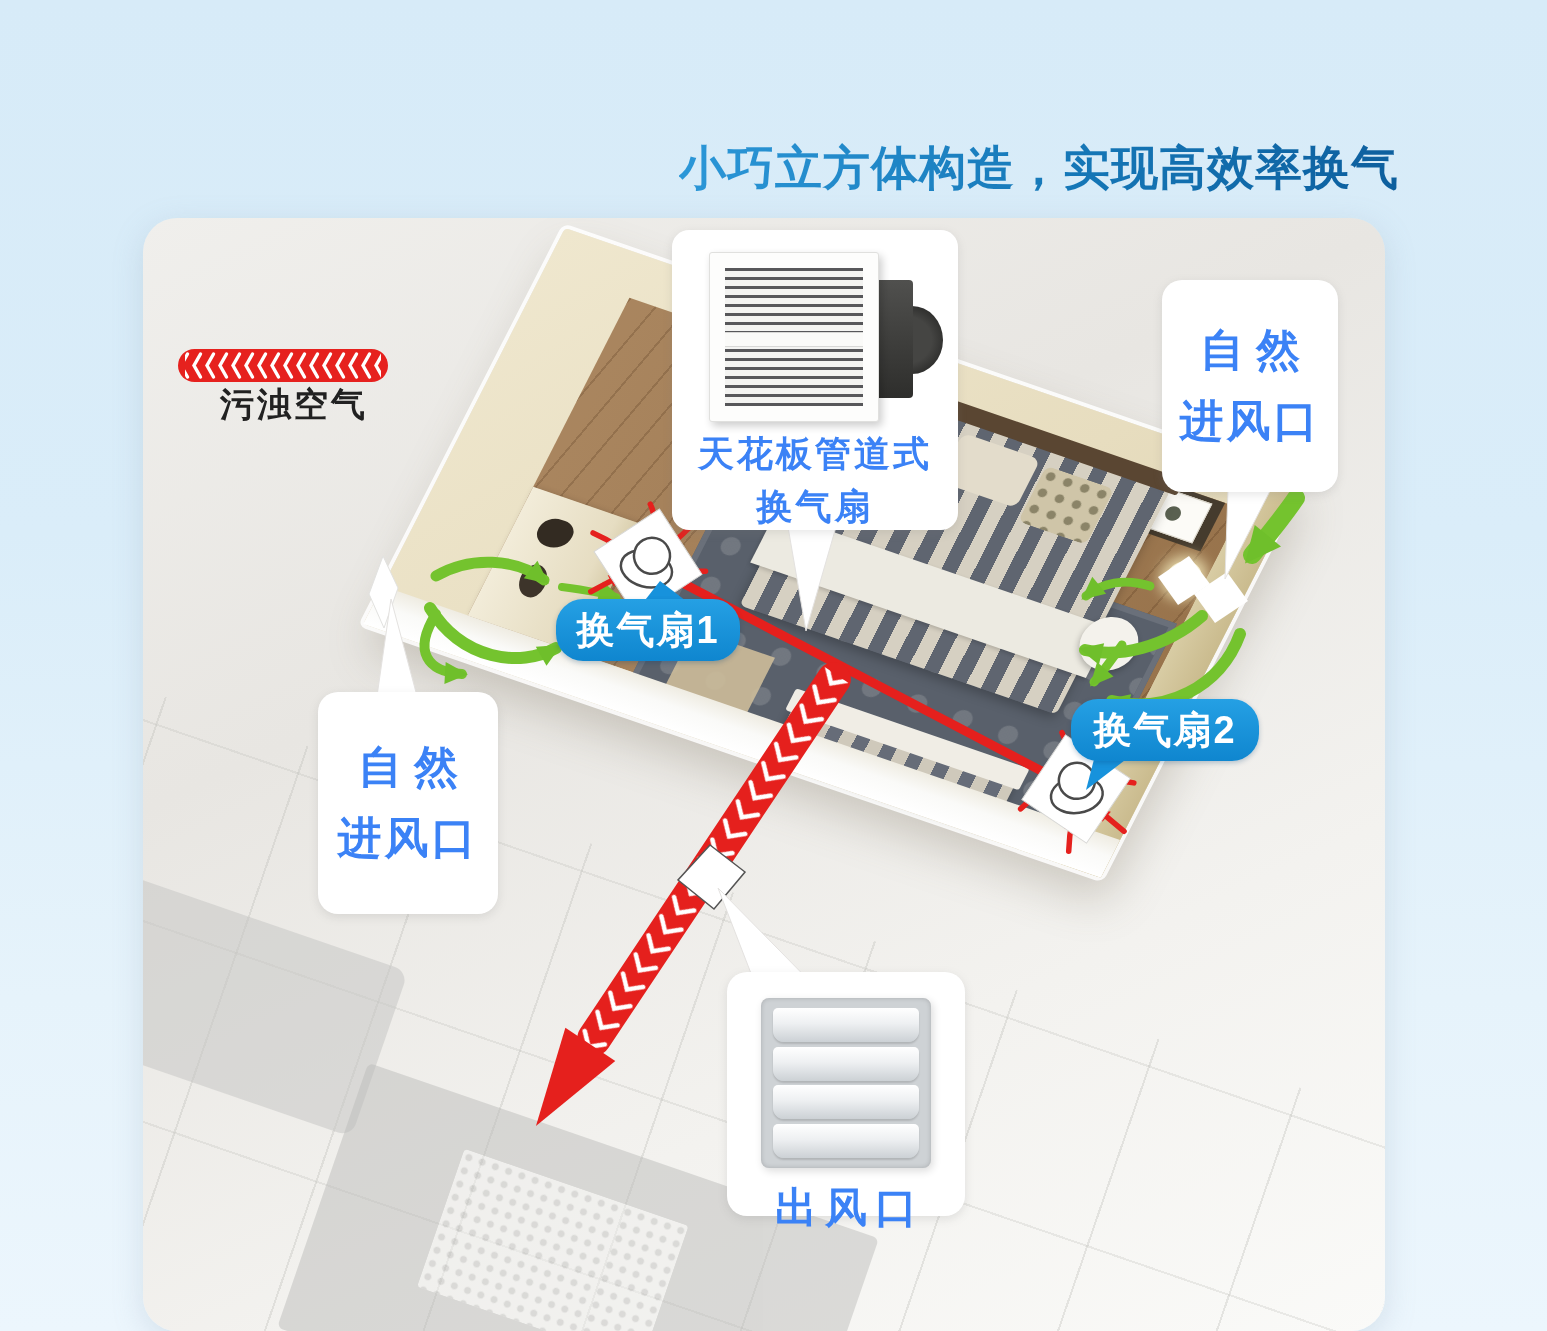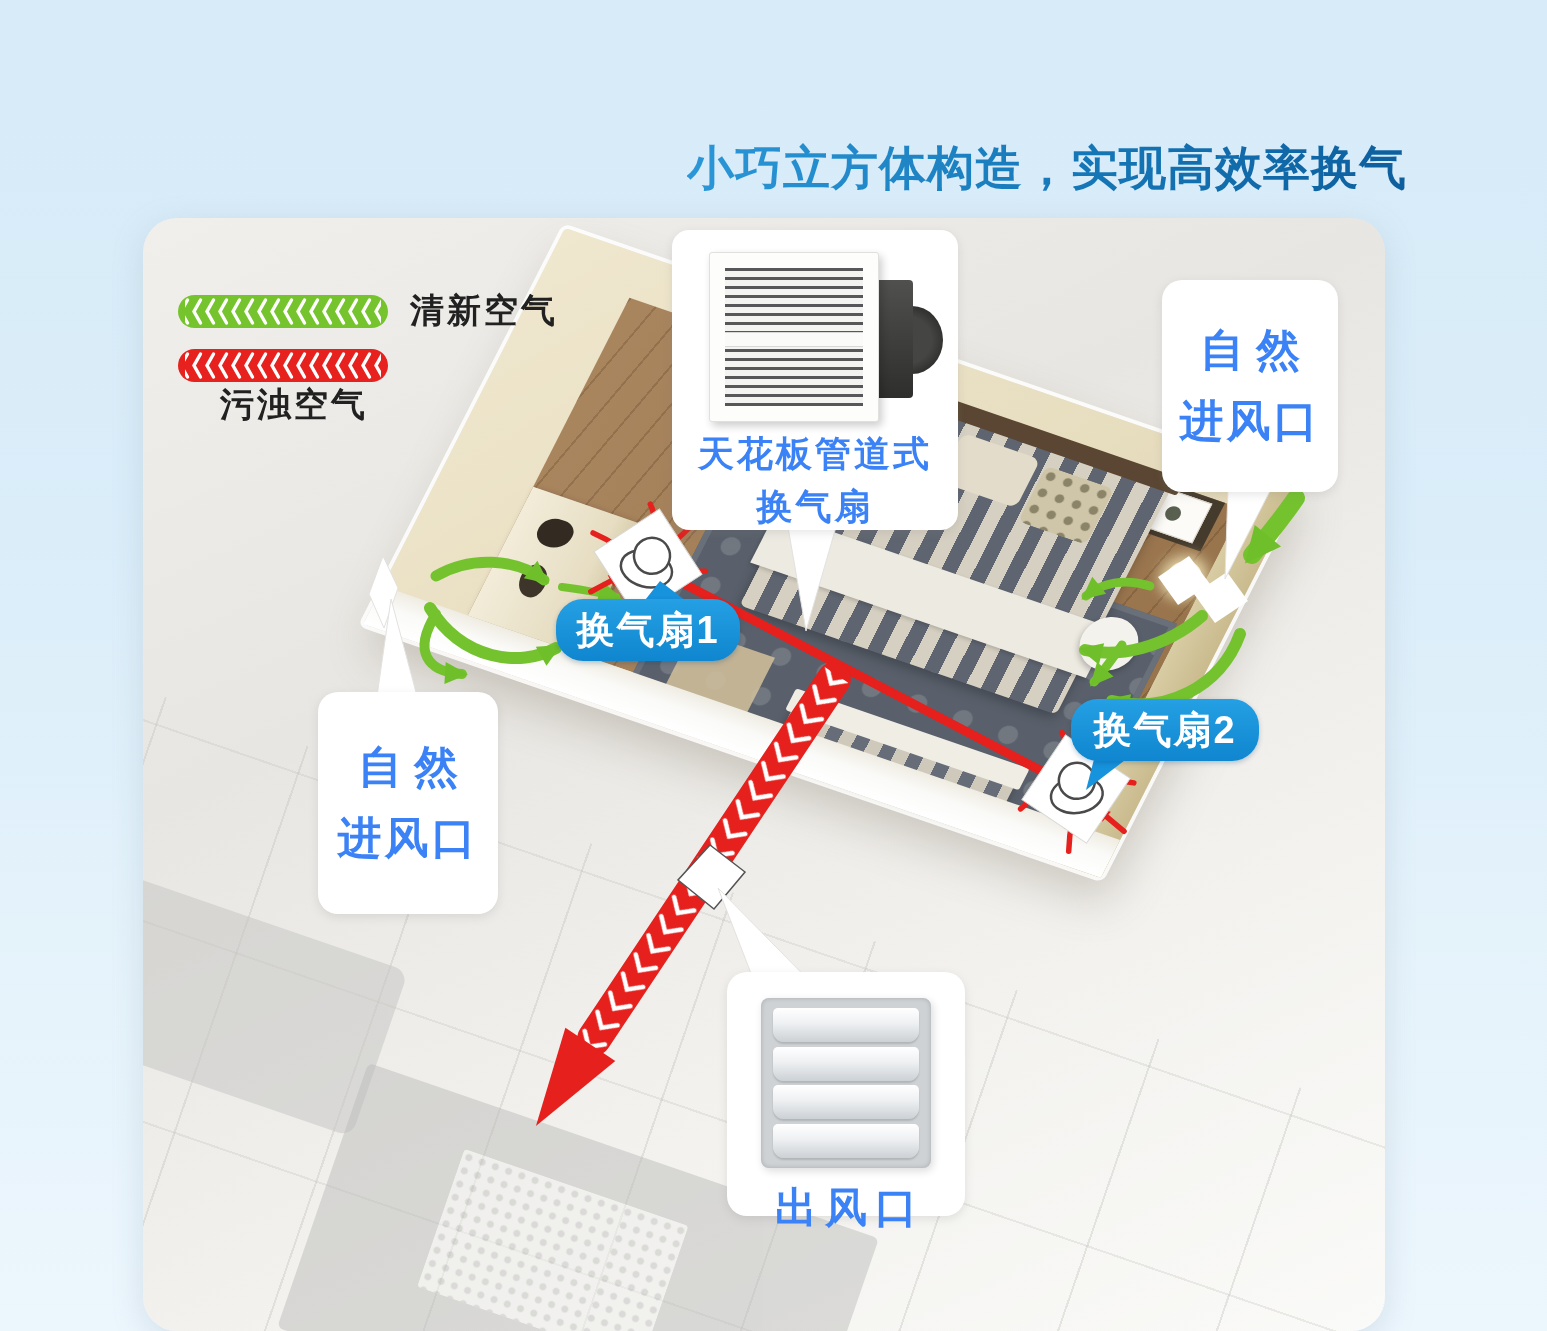--- a/index.html
+++ b/index.html
@@ -1,20 +1,20 @@
 <!DOCTYPE html>
 <html><head>
 <meta charset="utf-8">
 <style>
   html,body{margin:0;padding:0;}
   body{font-family:"Liberation Sans","DejaVu Sans",sans-serif;}
   .canvas{position:relative;width:1547px;height:1331px;overflow:hidden;
     background:linear-gradient(180deg,#d7ebf8 0%,#daedf9 40%,#e6f3fb 75%,#ecf6fd 100%);}
   
-  .title{position:absolute;top:137px;right:140px;font-size:47px;font-weight:bold;letter-spacing:1px;
+  .title{position:absolute;top:137px;right:148px;font-size:47px;font-weight:bold;letter-spacing:1px;
     color:#1474b4;background:linear-gradient(90deg,#2b97d8 0%,#1577b7 55%,#0d5f9e 100%);
     -webkit-background-clip:text;background-clip:text;-webkit-text-fill-color:transparent;}
   
   .photo{position:absolute;left:143px;top:218px;width:1242px;height:1113px;border-radius:34px;
     overflow:hidden;background:linear-gradient(155deg,#f0efec 0%,#e8e6e2 35%,#f3f2ef 70%,#fafaf8 100%);
     box-shadow:0 8px 30px rgba(140,160,180,.25);}
   .outer-floor{position:absolute;left:-120px;top:430px;width:1500px;height:980px;
     transform:rotate(19deg);transform-origin:0 0;
     background:linear-gradient(180deg,#fcfcfb 0%,#f2f1ee 60%,#ecebe8 100%);
     background-image:repeating-linear-gradient(90deg,rgba(190,190,185,.35) 0 2px,transparent 2px 150px),
@@ -230,27 +230,20 @@
     </g>
 
     <g fill="#1792dc">
       <polygon points="642,604 690,604 660,581"></polygon>
       <polygon points="1098,744 1146,744 1086,790"></polygon>
     </g>
   </svg>
 
   <div class="title">小巧立方体构造，实现高效率换气</div>
 
-  <div class="legend-row" style="left:178px;top:288px;">
-    <svg width="210" height="33" viewBox="0 0 210 33">
-      <rect width="210" height="33" rx="16.5" fill="#76c42d"></rect>
-      <rect x="7" y="0" width="196" height="33" fill="url(#chevG)"></rect>
-    </svg>
-    <span class="legend-label">清新空气</span>
-  </div>
   <div class="legend-row" style="left:178px;top:349px;flex-direction:column;">
     <svg width="210" height="33" viewBox="0 0 210 33">
       <rect width="210" height="33" rx="16.5" fill="#e6211e"></rect>
       <rect x="7" y="0" width="196" height="33" fill="url(#chevR)"></rect>
     </svg>
     <span class="legend-label">污浊空气</span>
   </div>
 
   <div class="callout co-top">
     <div class="fanprod">

